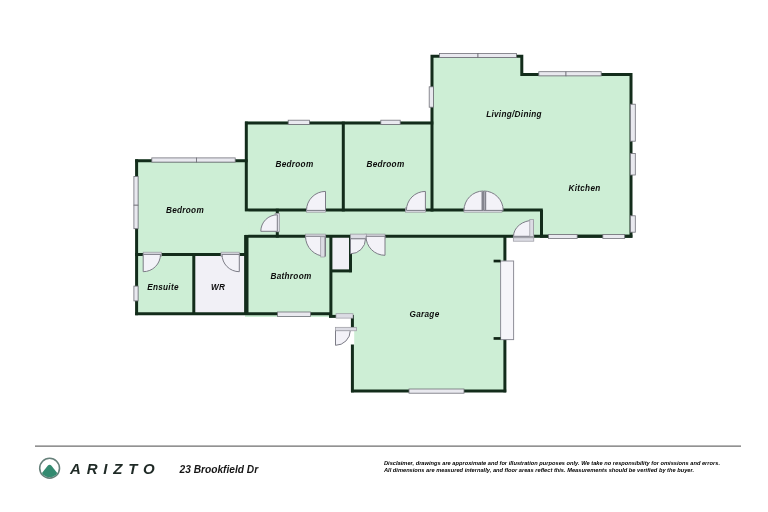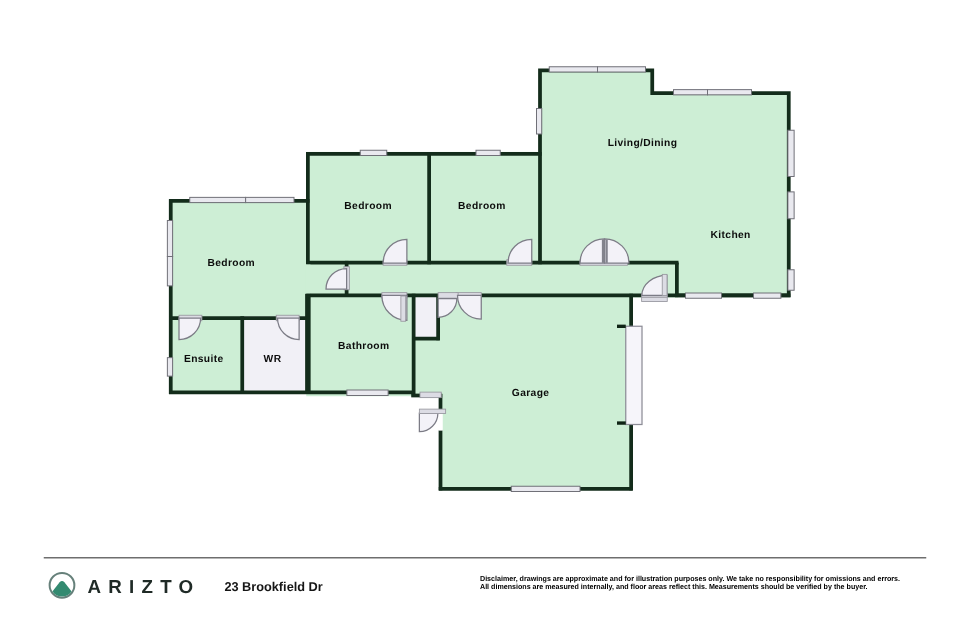--- a/index.html
+++ b/index.html
@@ -1,17 +1,17 @@
 <!DOCTYPE html>
 <html><head>
 <meta charset="utf-8">
 <style>
   html,body{margin:0;padding:0;background:#fff;}
   #page{position:relative;width:768px;height:512px;background:#fff;overflow:hidden;
-        font-family:"Liberation Sans", sans-serif;}
+        font-family:"Liberation Sans", sans-serif;font-style:italic;}
   svg{position:absolute;left:0;top:0;filter:blur(0.35px);}
   text{font-family:"Liberation Sans", sans-serif;}
 </style>
 </head>
 <body>
 <div id="page">
 <svg width="768" height="512" viewBox="0 0 768 512">
 
   <rect x="0" y="0" width="768" height="512" fill="#ffffff"></rect>
 

